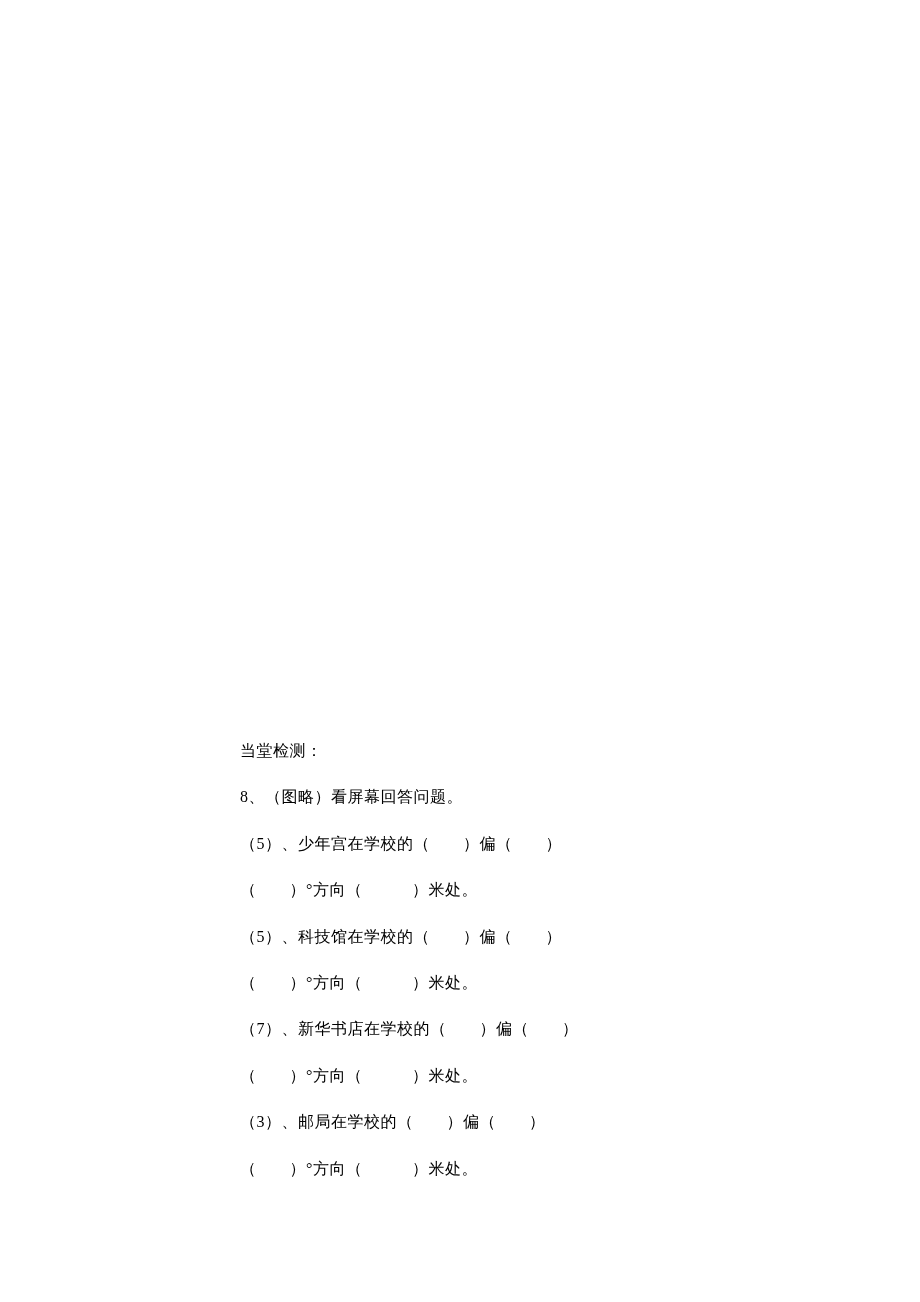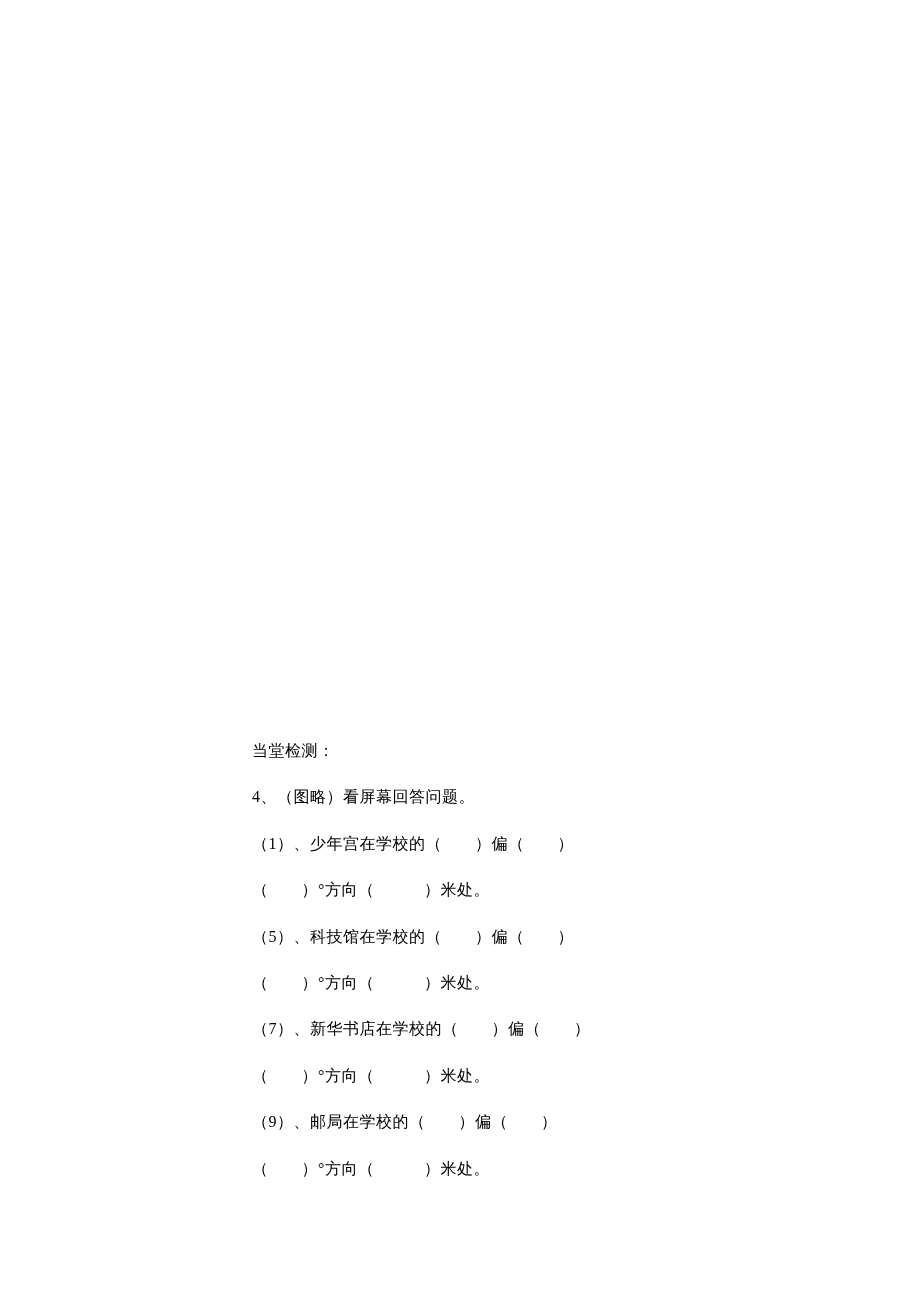--- a/index.html
+++ b/index.html
@@ -12,21 +12,21 @@
     color: #000000;
   }
   .page {
     width: 920px;
     height: 1302px;
     position: relative;
     box-sizing: border-box;
   }
   .content {
     position: absolute;
-    left: 252px;
+    left: 240px;
     top: 740px;
     width: 440px;
   }
   .line {
     font-size: 16px;
     line-height: 1.4;
     margin-bottom: 24px;
     letter-spacing: 0.5px;
   }
   .line:last-child {
@@ -34,28 +34,28 @@
   }
 </style>
 </head>
 <body>
 
 <div class="page">
   <div class="content">
 
     <div class="line">当堂检测：</div>
 
-    <div class="line">4、（图略）看屏幕回答问题。</div>
+    <div class="line">8、（图略）看屏幕回答问题。</div>
 
-    <div class="line">（1）、少年宫在学校的（　　）偏（　　）</div>
+    <div class="line">（5）、少年宫在学校的（　　）偏（　　）</div>
     <div class="line">（　　）°方向（　　　）米处。</div>
 
     <div class="line">（5）、科技馆在学校的（　　）偏（　　）</div>
     <div class="line">（　　）°方向（　　　）米处。</div>
 
     <div class="line">（7）、新华书店在学校的（　　）偏（　　）</div>
     <div class="line">（　　）°方向（　　　）米处。</div>
 
-    <div class="line">（9）、邮局在学校的（　　）偏（　　）</div>
+    <div class="line">（3）、邮局在学校的（　　）偏（　　）</div>
     <div class="line">（　　）°方向（　　　）米处。</div>
 
   </div>
 </div>
 
 </body></html>

